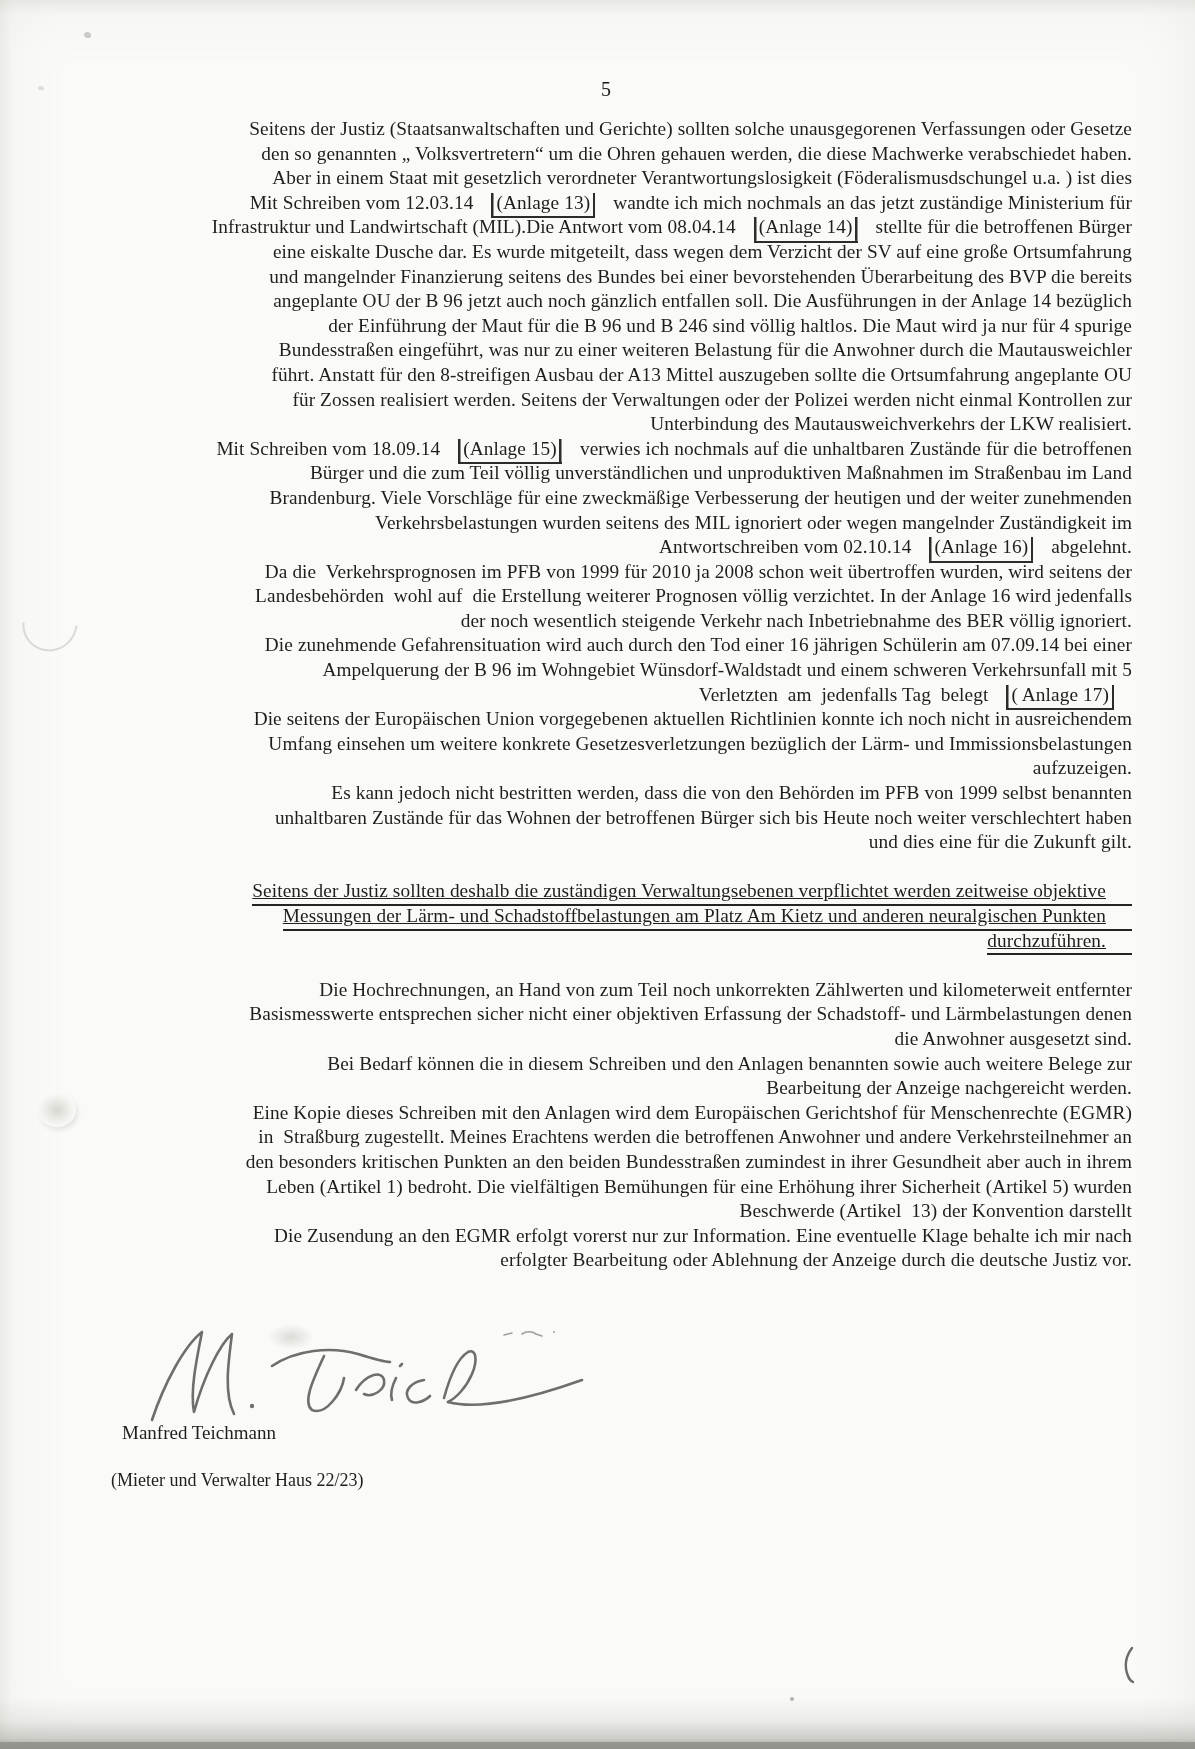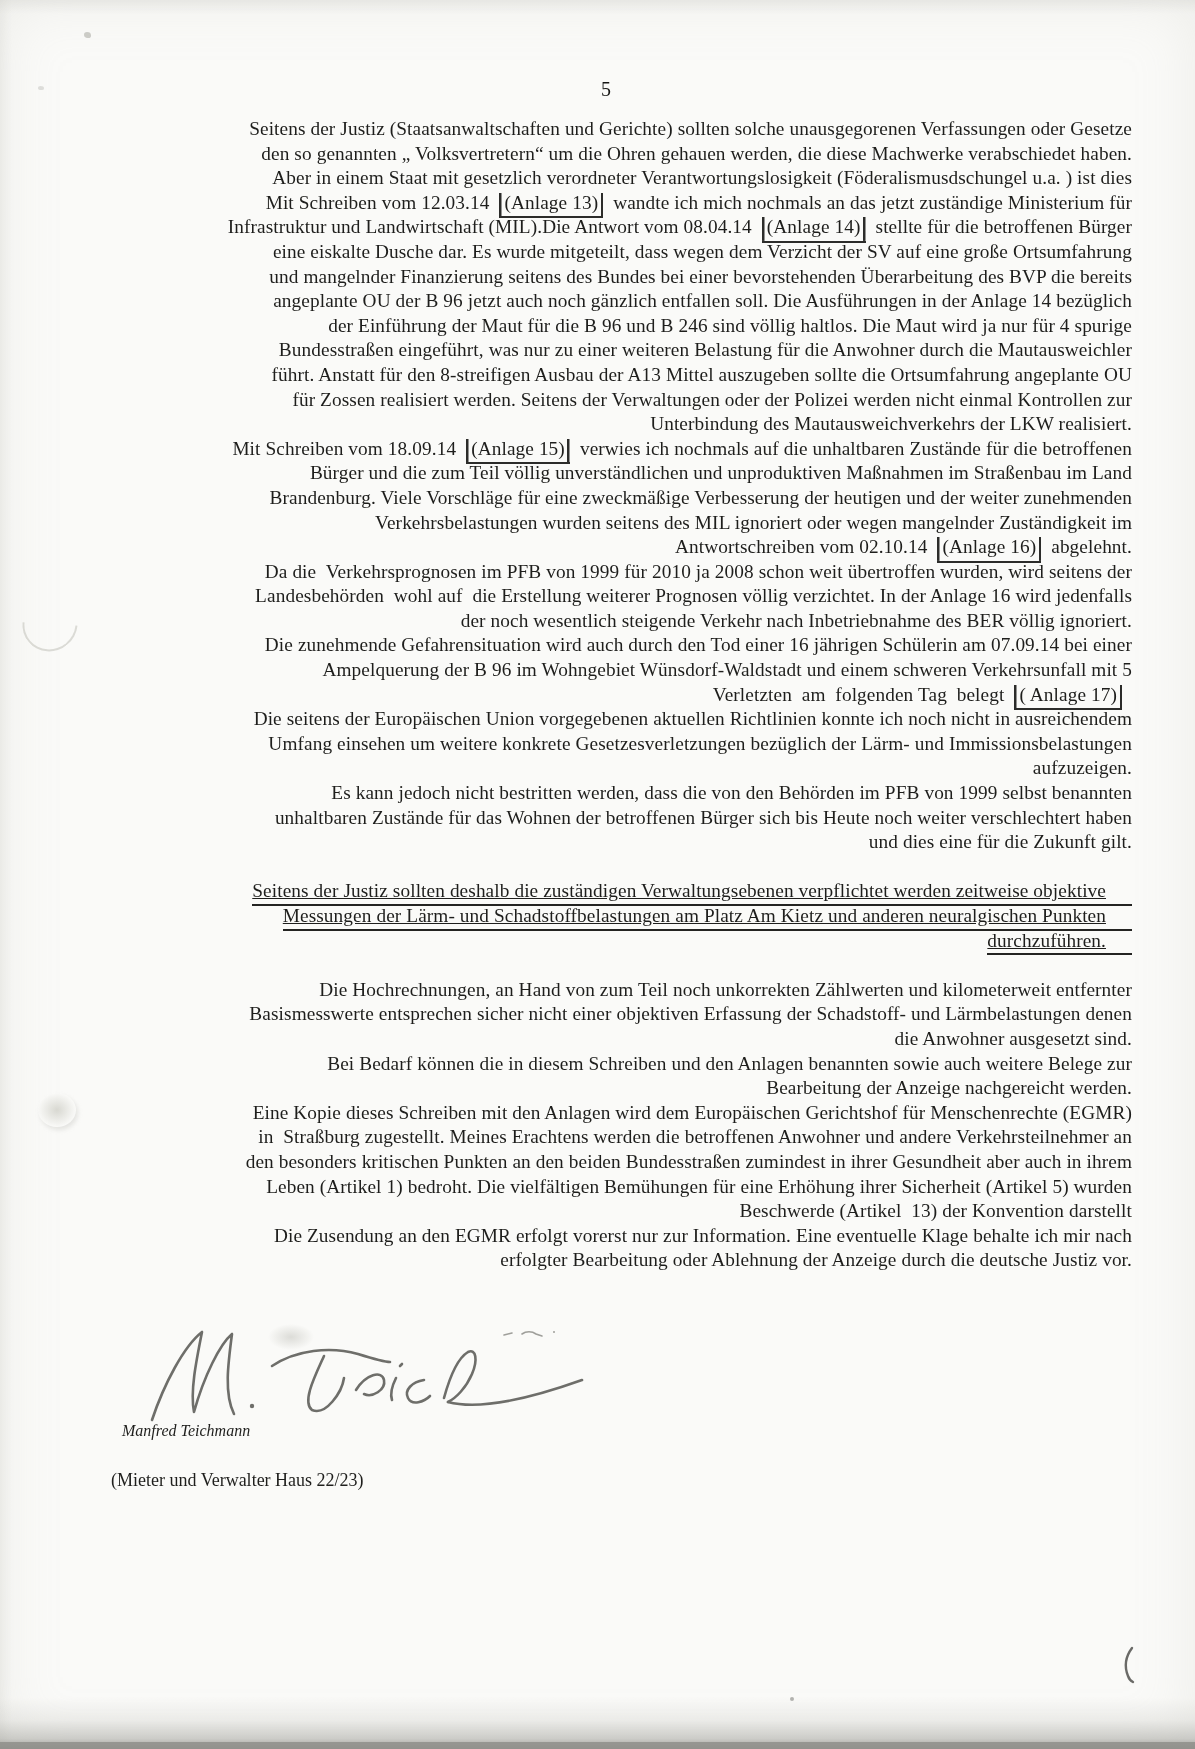--- a/index.html
+++ b/index.html
@@ -23,39 +23,39 @@
   }
   .body-text{
     position:absolute;left:122px;top:117px;width:1010px;text-align:right;
   }
   .line{
     height:24.6px;line-height:24.6px;font-size:19.3px;
     white-space:pre;letter-spacing:.1px;color:#1e1e1c;
   }
   .line span{display:inline-block;line-height:24.6px;}
   .anlage{
-    padding:0 5px 1px 5px;margin:0 10px;
+    padding:0 5px 1px 5px;margin:0 18px;
     border-bottom:2.5px solid #2c2c2a;
     background-image:linear-gradient(#2c2c2a,#2c2c2a),linear-gradient(#2c2c2a,#2c2c2a);
     background-size:2.5px 92%,2.5px 92%;
     background-position:left 0 top 2px,right 0 top 2px;
     background-repeat:no-repeat;
   }
   .u{
     border-bottom:2.3px solid #242422;
     padding-right:26px;
     text-decoration:underline;
   }
   .signature-svg{position:absolute;left:138px;top:1318px;}
   .sig-marks{position:absolute;left:500px;top:1326px;}
   .smudge{
     position:absolute;left:268px;top:1324px;width:46px;height:26px;
     background:radial-gradient(closest-side, rgba(150,150,140,.30), rgba(150,150,140,0));
   }
-  .signer-name{position:absolute;left:122px;top:1422px;font-size:16px;font-style:italic;}
+  .signer-name{position:absolute;left:122px;top:1422px;font-size:19px;}
   .signer-role{position:absolute;left:111px;top:1470px;font-size:18px;}
   .ring-stain{
     position:absolute;left:22px;top:597px;width:52px;height:50px;border-radius:50%;
     border:2.5px solid rgba(168,168,158,.38);
     border-top-color:transparent;border-right-color:transparent;
     transform:rotate(-40deg);
   }
   .water-spot{
     position:absolute;left:38px;top:1093px;width:38px;height:34px;border-radius:50%;
     background:radial-gradient(closest-side, rgba(214,214,207,.95), rgba(248,248,246,0));
@@ -100,21 +100,21 @@
       <div class="line"><span>Mit Schreiben vom 18.09.14</span><span class="anlage">(Anlage 15)</span><span>verwies ich nochmals auf die unhaltbaren Zustände für die betroffenen</span></div>
       <div class="line"><span>Bürger und die zum Teil völlig unverständlichen und unproduktiven Maßnahmen im Straßenbau im Land</span></div>
       <div class="line"><span>Brandenburg. Viele Vorschläge für eine zweckmäßige Verbesserung der heutigen und der weiter zunehmenden</span></div>
       <div class="line"><span>Verkehrsbelastungen wurden seitens des MIL ignoriert oder wegen mangelnder Zuständigkeit im</span></div>
       <div class="line"><span>Antwortschreiben vom 02.10.14</span><span class="anlage">(Anlage 16)</span><span>abgelehnt.</span></div>
       <div class="line"><span>Da die  Verkehrsprognosen im PFB von 1999 für 2010 ja 2008 schon weit übertroffen wurden, wird seitens der</span></div>
       <div class="line"><span>Landesbehörden  wohl auf  die Erstellung weiterer Prognosen völlig verzichtet. In der Anlage 16 wird jedenfalls</span></div>
       <div class="line"><span>der noch wesentlich steigende Verkehr nach Inbetriebnahme des BER völlig ignoriert.</span></div>
       <div class="line"><span>Die zunehmende Gefahrensituation wird auch durch den Tod einer 16 jährigen Schülerin am 07.09.14 bei einer</span></div>
       <div class="line"><span>Ampelquerung der B 96 im Wohngebiet Wünsdorf-Waldstadt und einem schweren Verkehrsunfall mit 5</span></div>
-      <div class="line"><span>Verletzten  am  folgenden Tag  belegt</span><span class="anlage">( Anlage 17)</span></div>
+      <div class="line"><span>Verletzten  am  jedenfalls Tag  belegt</span><span class="anlage">( Anlage 17)</span></div>
       <div class="line"><span>Die seitens der Europäischen Union vorgegebenen aktuellen Richtlinien konnte ich noch nicht in ausreichendem</span></div>
       <div class="line"><span>Umfang einsehen um weitere konkrete Gesetzesverletzungen bezüglich der Lärm- und Immissionsbelastungen</span></div>
       <div class="line"><span>aufzuzeigen.</span></div>
       <div class="line"><span>Es kann jedoch nicht bestritten werden, dass die von den Behörden im PFB von 1999 selbst benannten</span></div>
       <div class="line"><span>unhaltbaren Zustände für das Wohnen der betroffenen Bürger sich bis Heute noch weiter verschlechtert haben</span></div>
       <div class="line"><span>und dies eine für die Zukunft gilt.</span></div>
       <div class="line">&nbsp;</div>
       <div class="line"><span class="u">Seitens der Justiz sollten deshalb die zuständigen Verwaltungsebenen verpflichtet werden zeitweise objektive</span></div>
       <div class="line"><span class="u">Messungen der Lärm- und Schadstoffbelastungen am Platz Am Kietz und anderen neuralgischen Punkten</span></div>
       <div class="line"><span class="u">durchzuführen.</span></div>

